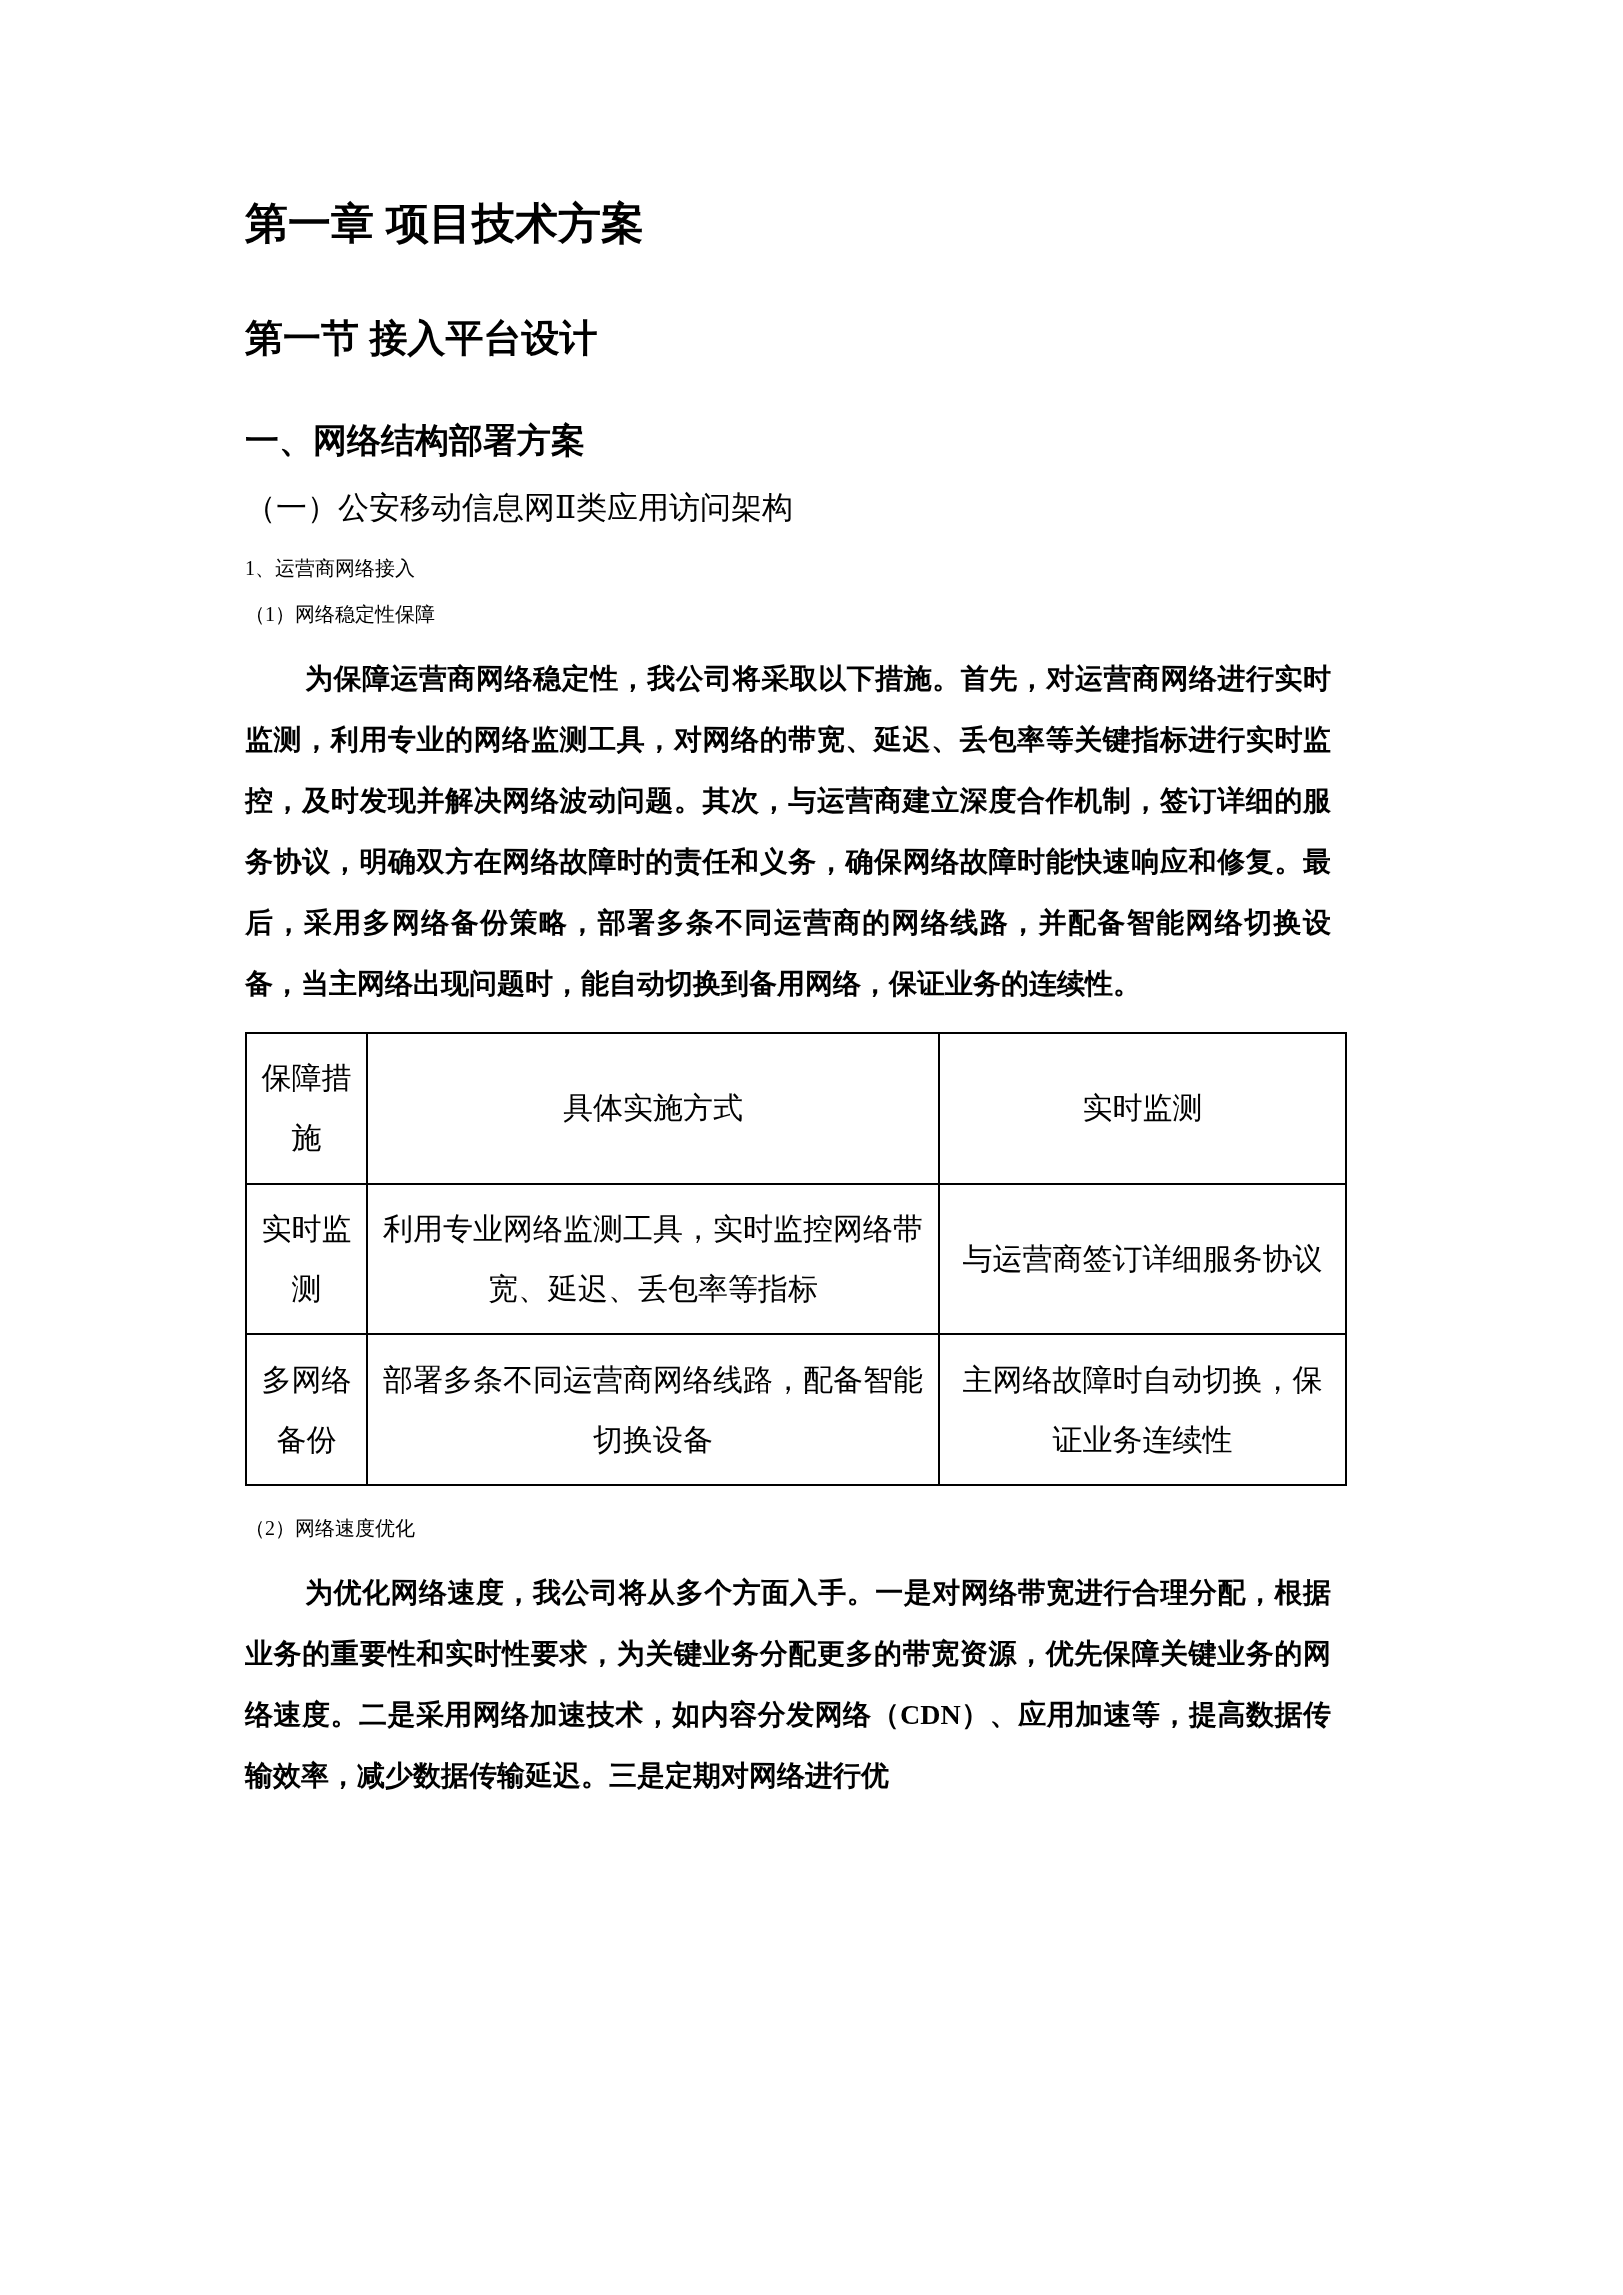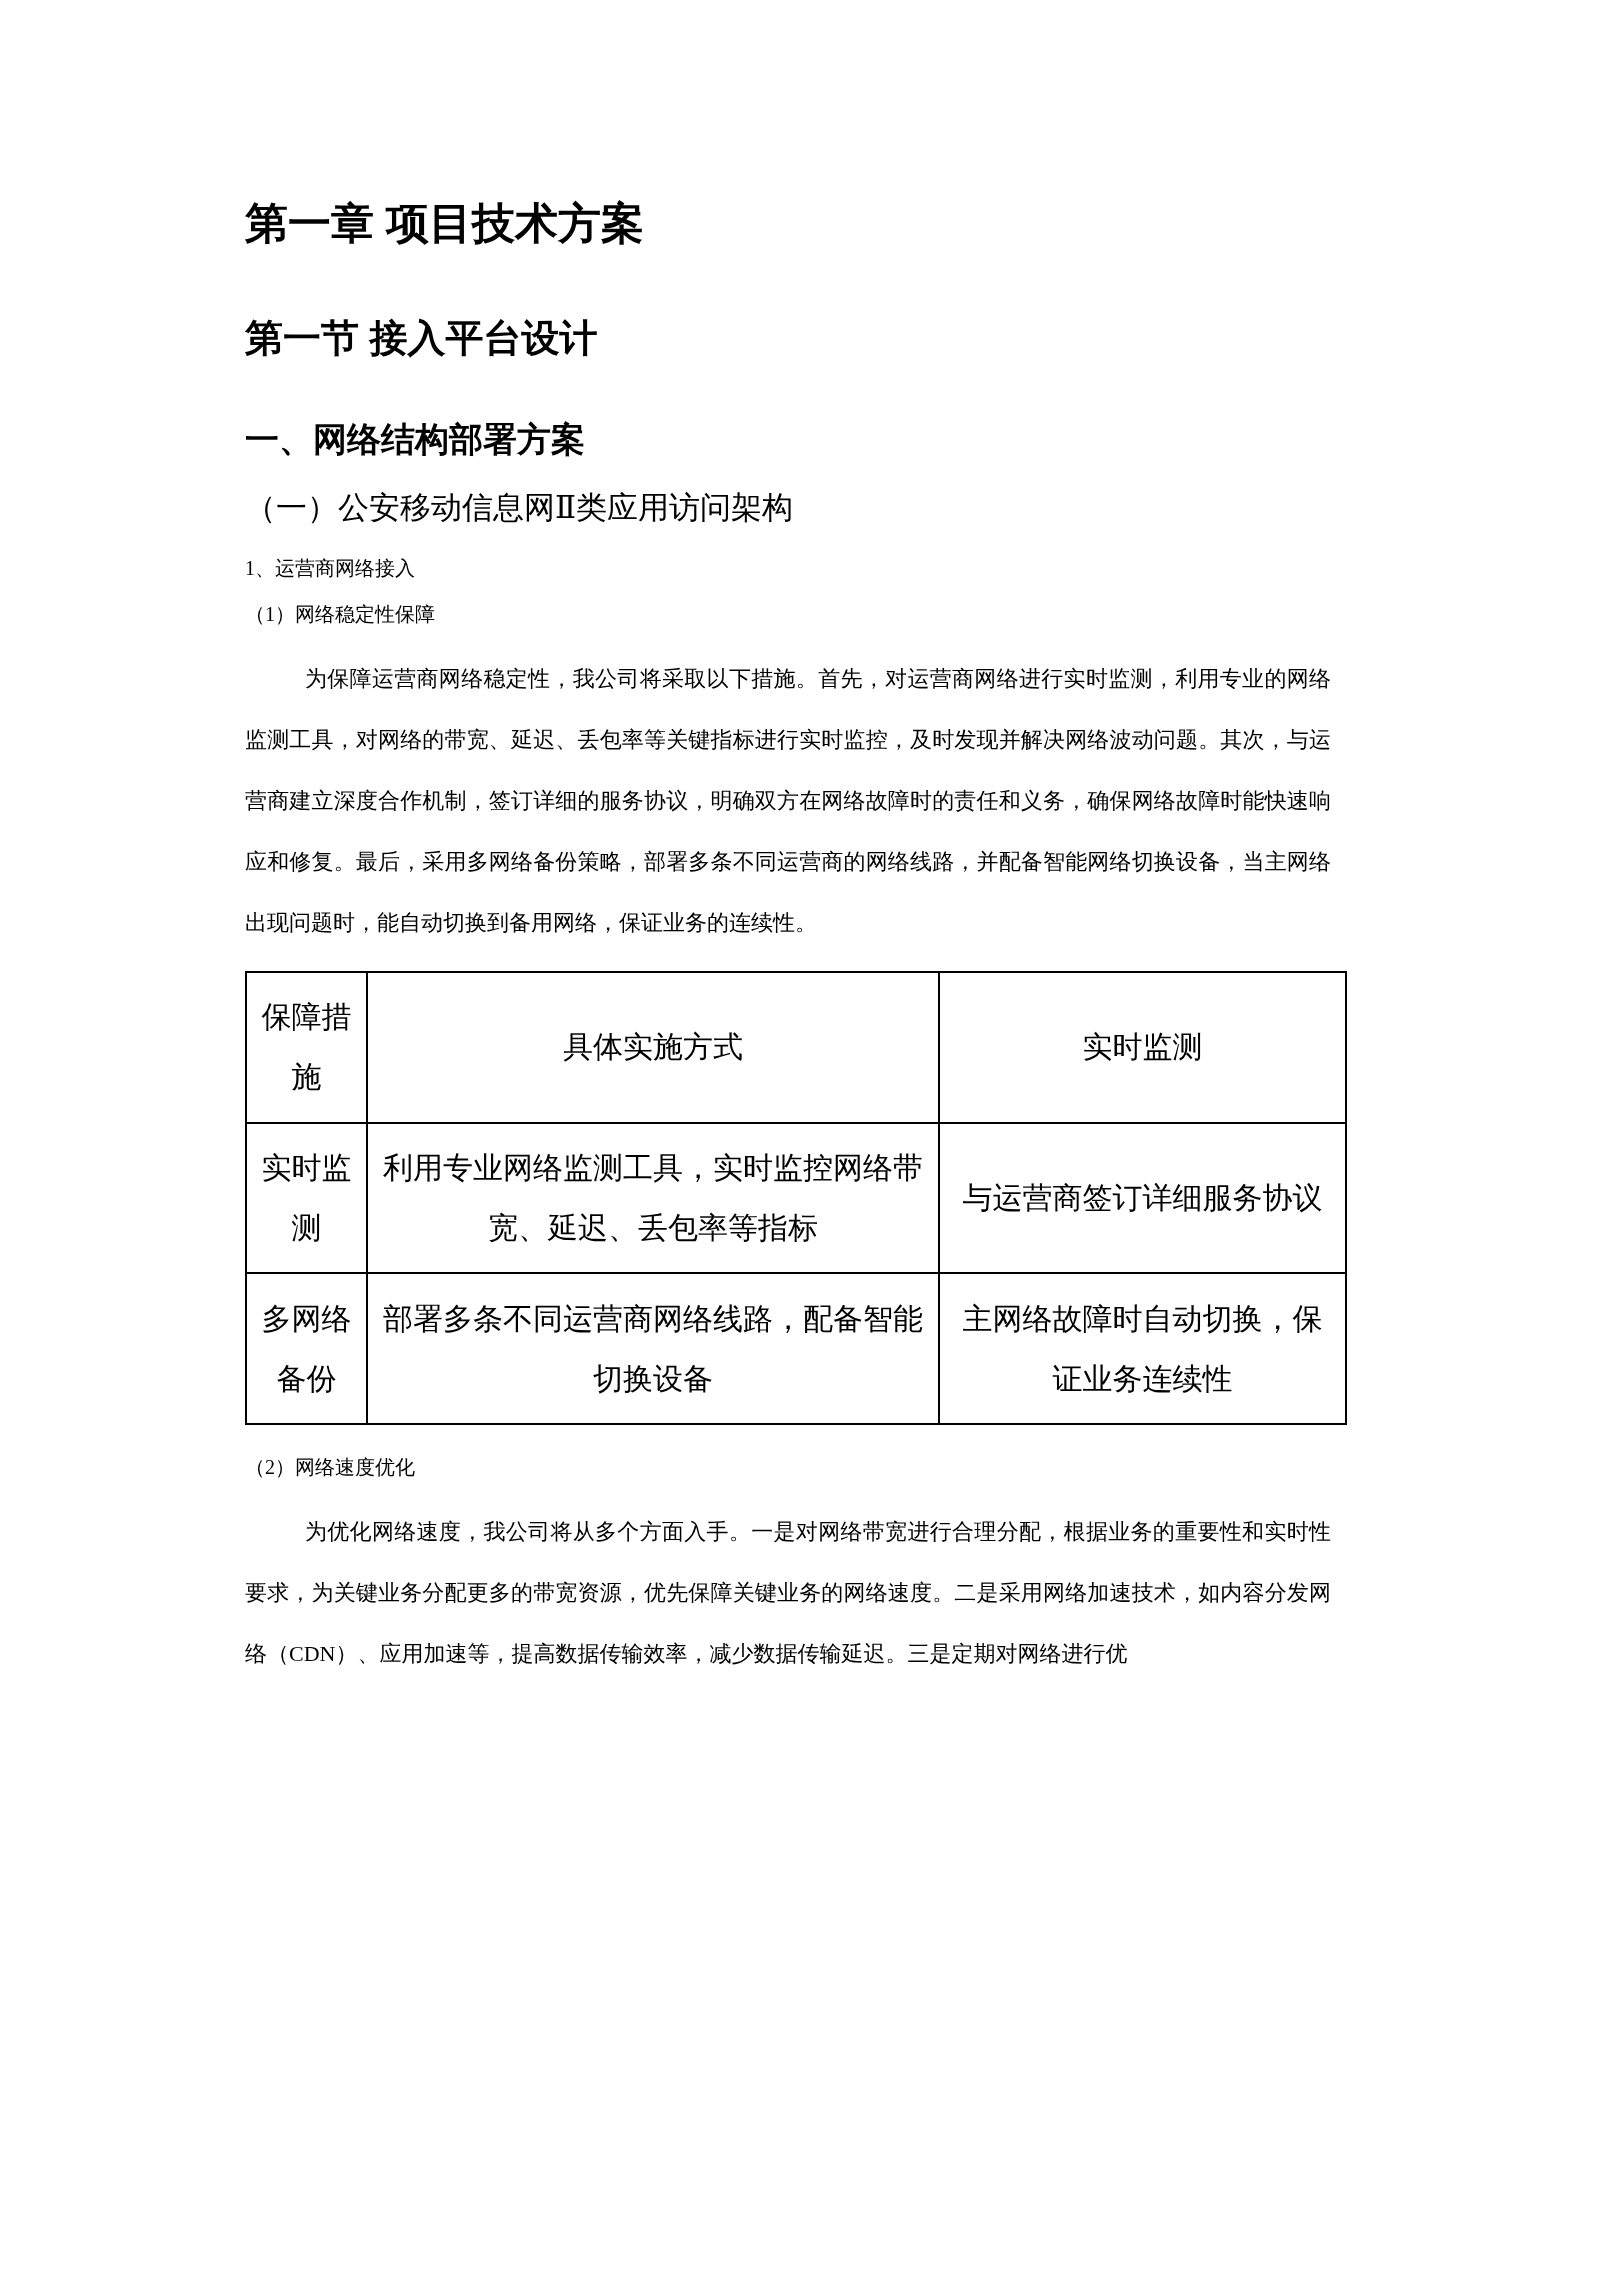--- a/index.html
+++ b/index.html
@@ -26,45 +26,46 @@
     margin: 0 0 62px 0;
   }
   .section-title {
     font-family: "Liberation Sans", "DejaVu Sans", sans-serif;
     font-size: 38px;
     font-weight: bold;
     line-height: 1.3;
     margin: 0 0 56px 0;
   }
   .sub1-title {
-    font-family: Liberation Serif, serif;
+    font-family: Liberation Sans, sans-serif;
     font-size: 34px;
     font-weight: bold;
     line-height: 1.25;
     margin: 0 0 26px 0;
   }
   .sub2-title {
     font-size: 31px;
     font-weight: normal;
     line-height: 1.3;
     margin: 0 0 27.5px 0;
   }
   .num-item {
     font-size: 20px;
     font-weight: normal;
     line-height: 1.2;
     margin: 0 0 22px 0;
   }
   .body-para {
-    font-size: 22px;
+    font-size: 28px;
     line-height: 61px;
     text-align: justify;
     text-indent: 60px;
     margin: 0 16px 13px 0;
     word-break: break-all;
+    font-weight: bold;
   }
   table.doc-table {
     width: 100%;
     border-collapse: collapse;
     table-layout: fixed;
     margin: 18.3px 0 30px 0;
   }
   table.doc-table th,
   table.doc-table td {
     border: 2px solid #000000;

